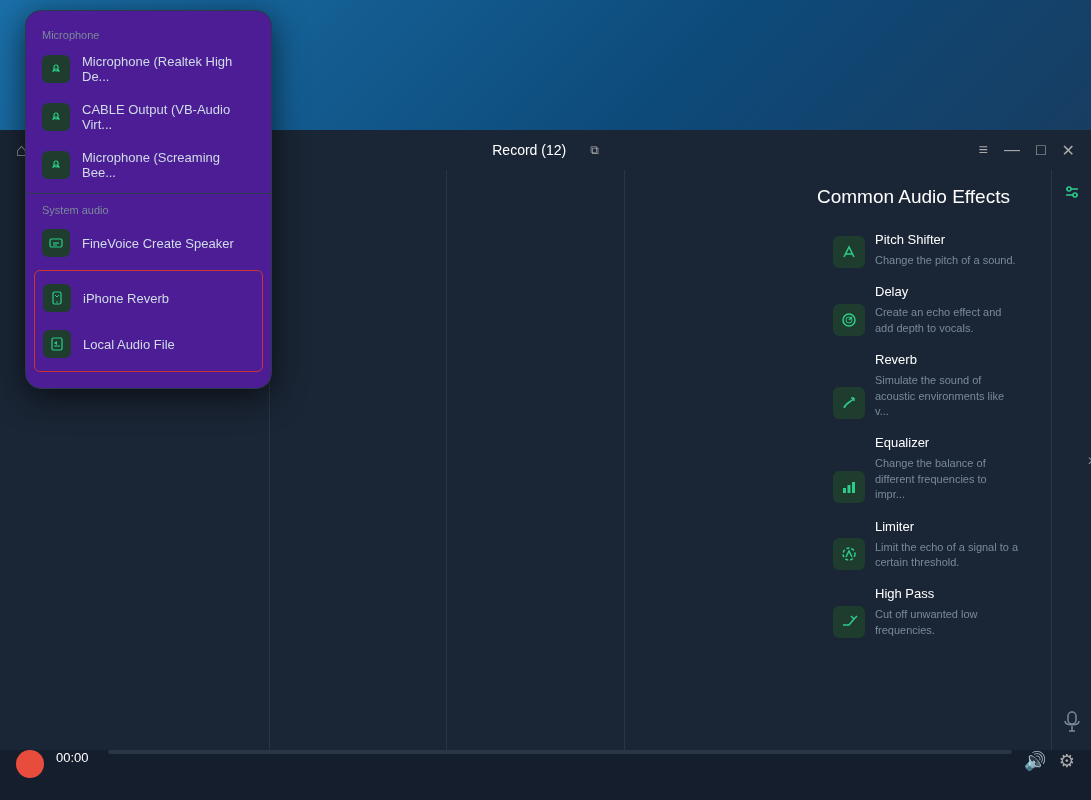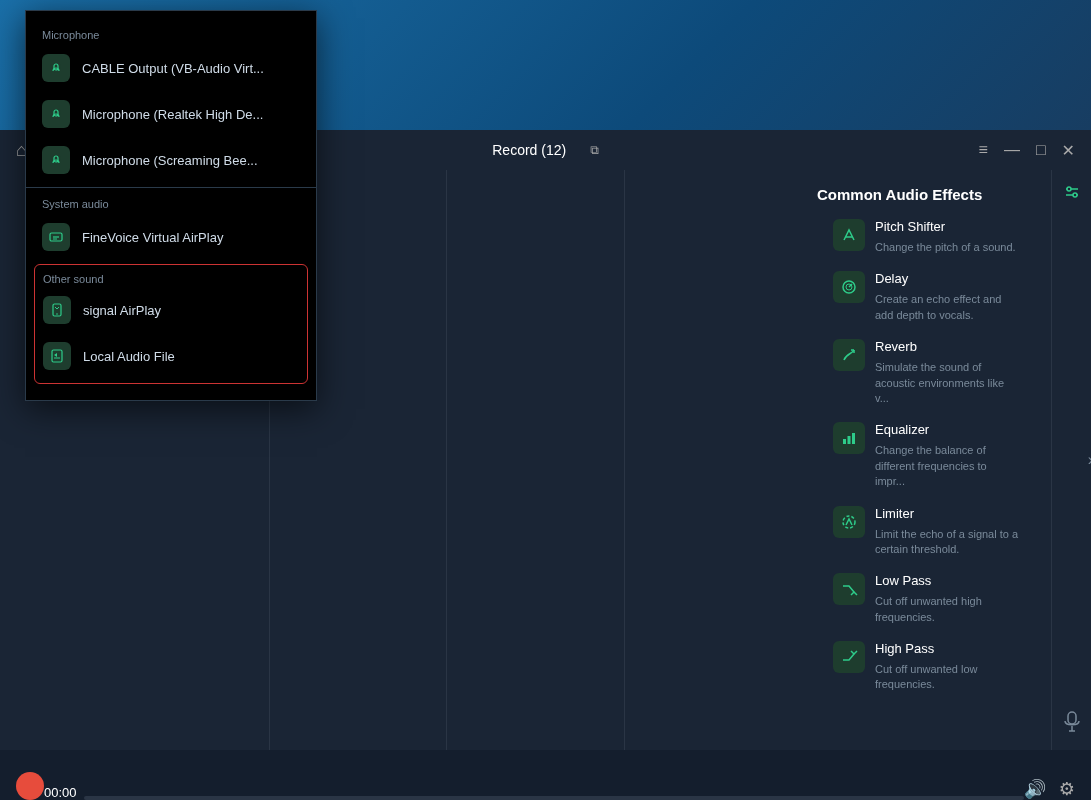--- a/index.html
+++ b/index.html
@@ -111,27 +111,27 @@
 
     
     .effects-panel {
       width: 250px;
       background: #1a2535;
       padding: 16px;
       overflow-y: auto;
     }
     .effects-header {
       color: #ffffff;
-      font-size: 15px;
-      font-weight: 700;
-      margin-bottom: 8px;
+      font-size: 19px;
+      font-weight: 400;
+      margin-bottom: 16px;
     }
     .effect-item {
       display: flex;
-      align-items: flex-start;
+      align-items: flex-end;
       gap: 10px;
       padding: 8px 16px;
       cursor: pointer;
     }
     .effect-icon {
       width: 32px;
       height: 32px;
       background: #1e3d2e;
       border-radius: 6px;
       display: flex;
@@ -179,22 +179,23 @@
 
     
     .bottom-bar {
       position: absolute;
       bottom: 0;
       left: 0;
       right: 0;
       height: 50px;
       background: #141e2d;
       display: flex;
-      align-items: flex-end;
+      align-items: flex-start;
       padding: 0 16px;
+      gap: 12px;
     }
     .record-btn {
       width: 28px;
       height: 28px;
       background: #e74c3c;
       border-radius: 50%;
       cursor: pointer;
       flex-shrink: 0;
     }
     .time-display {
@@ -214,23 +215,23 @@
       gap: 12px;
       color: #aaaaaa;
       font-size: 18px;
     }
 
     
     .dropdown-menu {
       position: absolute;
       top: 10px;
       left: 25px;
-      width: 292px;
-      background: #000000;
-      border-radius: 0;
+      width: 247px;
+      background: #4c1d95;
+      border-radius: 16px;
       box-shadow: 0 8px 32px rgba(0,0,0,0.6);
       z-index: 100;
       padding: 12px 0;
       border: 1px solid #2a3a4a;
     }
 
     .menu-section-label {
       color: #7a8a9a;
       font-size: 11px;
       padding: 6px 16px 4px;
@@ -383,32 +384,20 @@
           <circle cx="9" cy="9" r="6" stroke="#2ecc8a" stroke-width="1.5" stroke-dasharray="3 2"></circle>
           <path d="M6 12 L9 6 L12 12" stroke="#2ecc8a" stroke-width="1.5" fill="none"></path>
         </svg>
       </div>
       <div class="effect-text">
         <div class="effect-title">Limiter</div>
         <div class="effect-desc">Limit the echo of a signal to a certain threshold.</div>
       </div>
     </div>
 
-    <div class="effect-item">
-      <div class="effect-icon">
-        <svg width="18" height="18" viewBox="0 0 18 18" fill="none">
-          <path d="M3 6 L9 6 L14 12" stroke="#2ecc8a" stroke-width="1.5" fill="none"></path>
-          <path d="M11 15 L14 12 L17 15" stroke="#2ecc8a" stroke-width="1.5" fill="none"></path>
-        </svg>
-      </div>
-      <div class="effect-text">
-        <div class="effect-title">Low Pass</div>
-        <div class="effect-desc">Cut off unwanted high frequencies.</div>
-      </div>
-    </div>
 
     <div class="effect-item">
       <div class="effect-icon">
         <svg width="18" height="18" viewBox="0 0 18 18" fill="none">
           <path d="M3 12 L9 12 L14 6" stroke="#2ecc8a" stroke-width="1.5" fill="none"></path>
           <path d="M11 3 L14 6 L17 3" stroke="#2ecc8a" stroke-width="1.5" fill="none"></path>
         </svg>
       </div>
       <div class="effect-text">
         <div class="effect-title">High Pass</div>
@@ -442,32 +431,32 @@
   <div class="menu-section-label">Microphone</div>
 
   <div class="menu-item">
     <div class="menu-item-icon">
       <svg width="16" height="16" viewBox="0 0 16 16" fill="none">
         <circle cx="8" cy="8" r="5" fill="#1e3d2e"></circle>
         <path d="M5 11 C5 7, 11 7, 11 11" stroke="#2ecc8a" stroke-width="1.2" fill="none"></path>
         <rect x="6" y="4" width="4" height="6" rx="2" stroke="#2ecc8a" stroke-width="1.2" fill="none"></rect>
       </svg>
     </div>
-    <span>CABLE Output (VB-Audio Virt...</span>
+    <span>Microphone (Realtek High De...</span>
   </div>
 
   <div class="menu-item">
     <div class="menu-item-icon">
       <svg width="16" height="16" viewBox="0 0 16 16" fill="none">
         <circle cx="8" cy="8" r="5" fill="#1e3d2e"></circle>
         <path d="M5 11 C5 7, 11 7, 11 11" stroke="#2ecc8a" stroke-width="1.2" fill="none"></path>
         <rect x="6" y="4" width="4" height="6" rx="2" stroke="#2ecc8a" stroke-width="1.2" fill="none"></rect>
       </svg>
     </div>
-    <span>Microphone (Realtek High De...</span>
+    <span>CABLE Output (VB-Audio Virt...</span>
   </div>
 
   <div class="menu-item">
     <div class="menu-item-icon">
       <svg width="16" height="16" viewBox="0 0 16 16" fill="none">
         <circle cx="8" cy="8" r="5" fill="#1e3d2e"></circle>
         <path d="M5 11 C5 7, 11 7, 11 11" stroke="#2ecc8a" stroke-width="1.2" fill="none"></path>
         <rect x="6" y="4" width="4" height="6" rx="2" stroke="#2ecc8a" stroke-width="1.2" fill="none"></rect>
       </svg>
     </div>
@@ -479,35 +468,34 @@
   <div class="menu-section-label">System audio</div>
 
   <div class="menu-item">
     <div class="menu-item-icon">
       <svg width="16" height="16" viewBox="0 0 16 16" fill="none">
         <rect x="2" y="4" width="12" height="8" rx="1.5" stroke="#2ecc8a" stroke-width="1.2" fill="#1e3d2e"></rect>
         <path d="M5 8 L11 8" stroke="#2ecc8a" stroke-width="1.2"></path>
         <path d="M5 10 L9 10" stroke="#2ecc8a" stroke-width="1"></path>
       </svg>
     </div>
-    <span>FineVoice Virtual AirPlay</span>
+    <span>FineVoice Create Speaker</span>
   </div>
 
   <div class="other-sound-section">
-    <div class="menu-section-label">Other sound</div>
 
     <div class="menu-item">
       <div class="menu-item-icon">
         <svg width="16" height="16" viewBox="0 0 16 16" fill="none">
           <rect x="4" y="2" width="8" height="12" rx="1.5" stroke="#2ecc8a" stroke-width="1.2" fill="#1e3d2e"></rect>
           <circle cx="8" cy="12" r="0.8" fill="#2ecc8a"></circle>
           <path d="M6 5 L8 7 L10 5" stroke="#2ecc8a" stroke-width="1" fill="none"></path>
         </svg>
       </div>
-      <span>signal AirPlay</span>
+      <span>iPhone Reverb</span>
     </div>
 
     <div class="menu-item">
       <div class="menu-item-icon">
         <svg width="16" height="16" viewBox="0 0 16 16" fill="none">
           <rect x="3" y="2" width="10" height="12" rx="1.5" stroke="#2ecc8a" stroke-width="1.2" fill="#1e3d2e"></rect>
           <path d="M5 7 L8 5 L8 9 Z" fill="#2ecc8a"></path>
           <line x1="5" y1="10" x2="11" y2="10" stroke="#2ecc8a" stroke-width="1"></line>
         </svg>
       </div>

